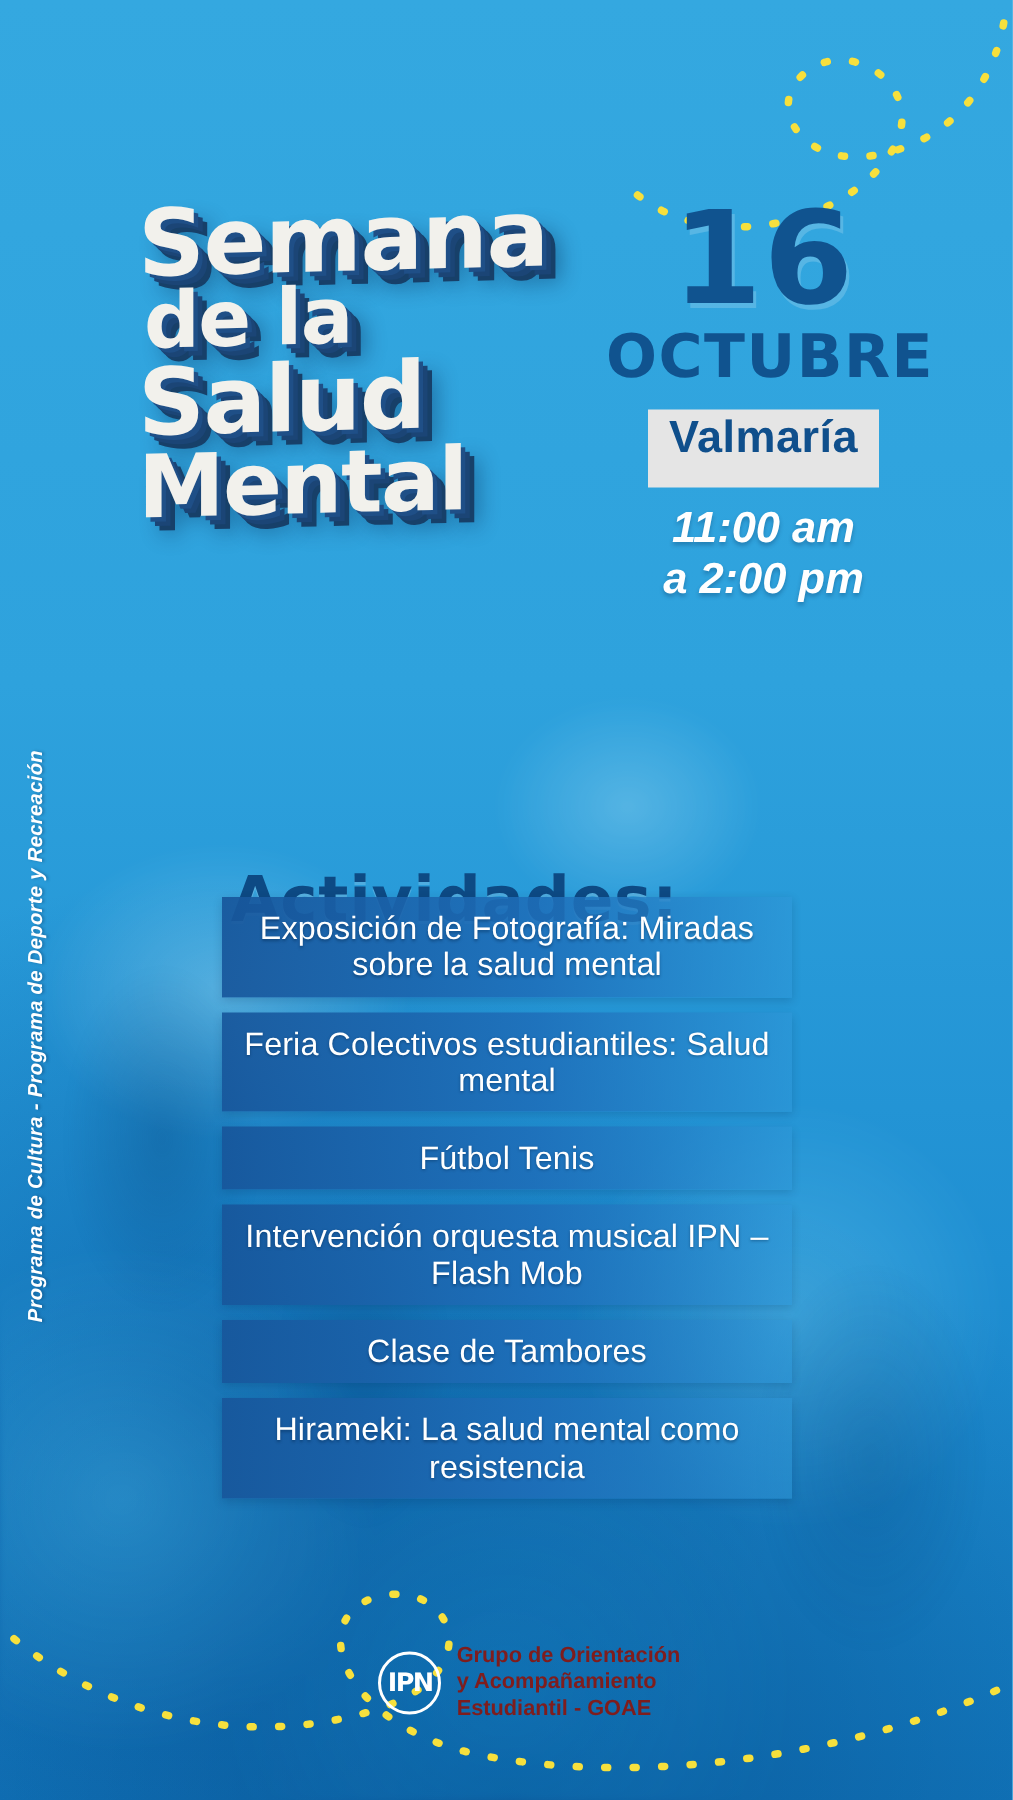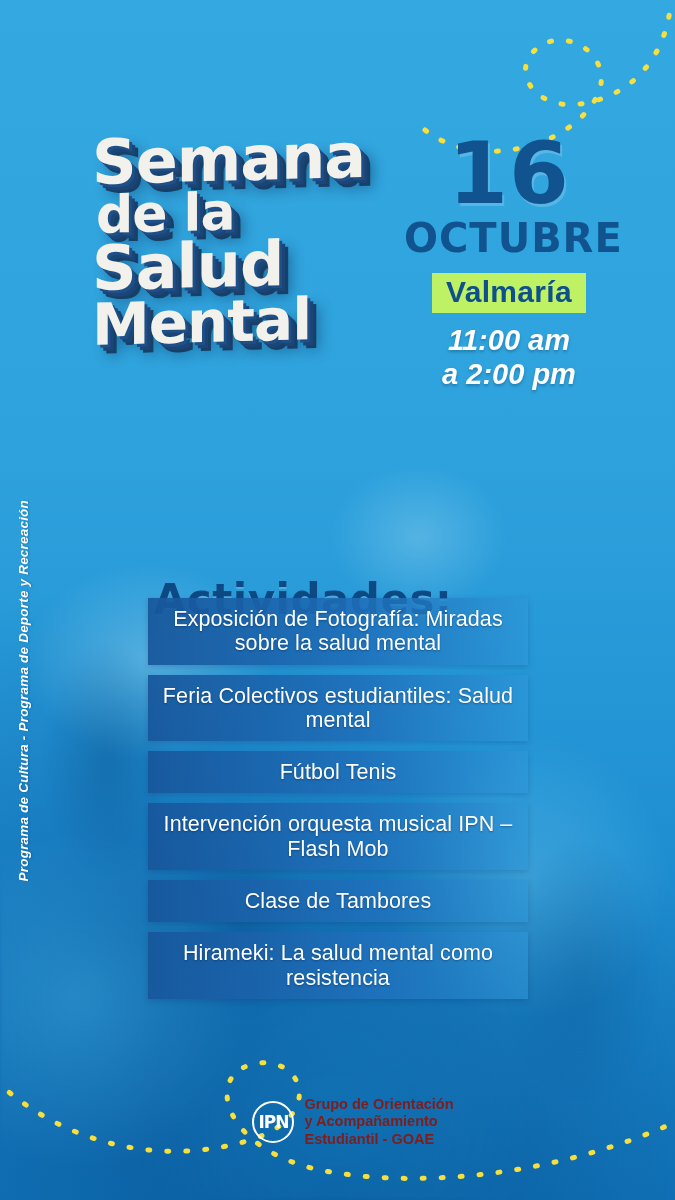--- a/index.html
+++ b/index.html
@@ -94,25 +94,25 @@
   .month {
     font-family:"DejaVu Sans", sans-serif;
     font-size:40px;
     font-weight:900;
     color:#10538f;
     letter-spacing:1px;
     margin-top:2px;
   }
   .place {
     display:inline-block;
-    background:#bef264;
+    background:#e5e5e5;
     color:#0f4f8c;
     font-weight:900;
     font-size:30px;
-    padding:2px 14px 4px;
+    padding:2px 14px 16px;
     margin-top:12px;
     letter-spacing:.3px;
   }
   .time {
     margin-top:10px;
     color:#ffffff;
     font-size:29px;
     font-weight:700;
     font-style:italic;
     line-height:1.18;

